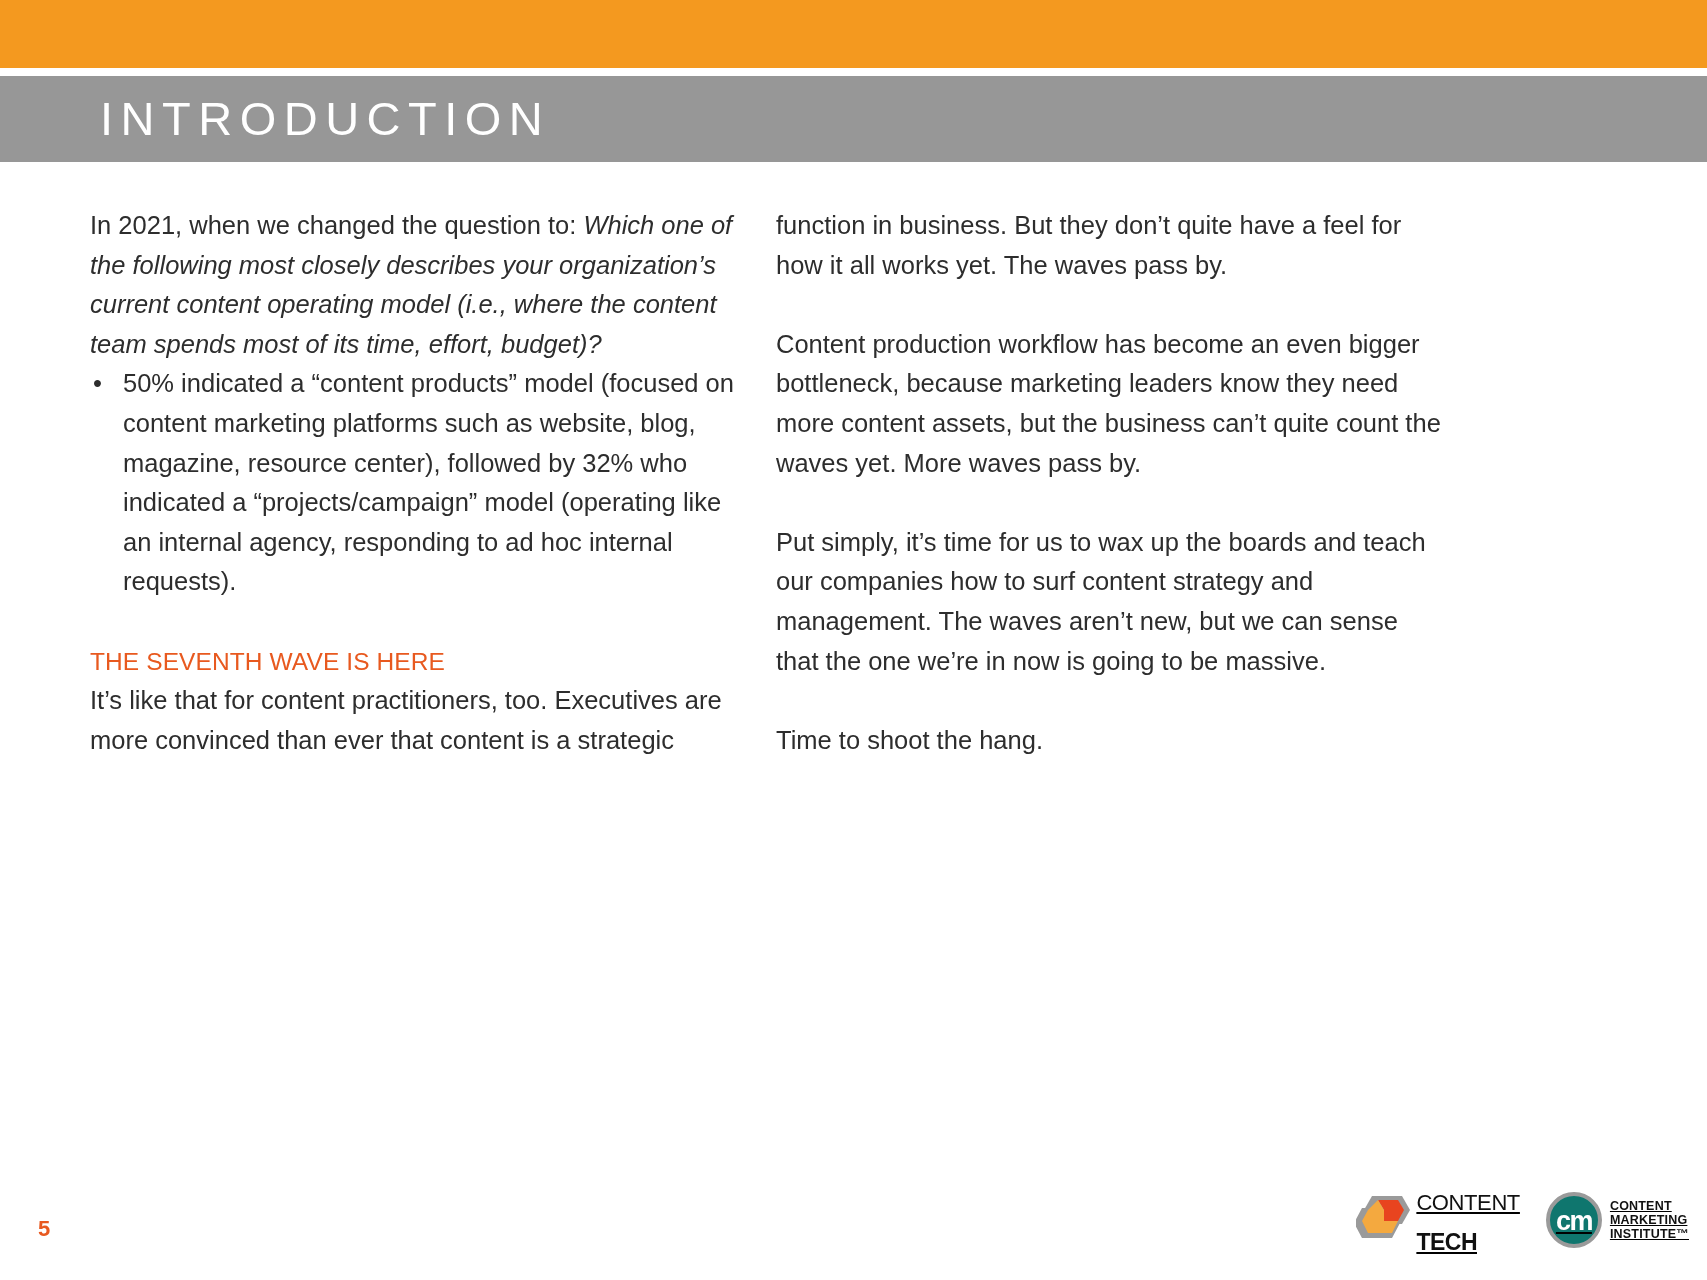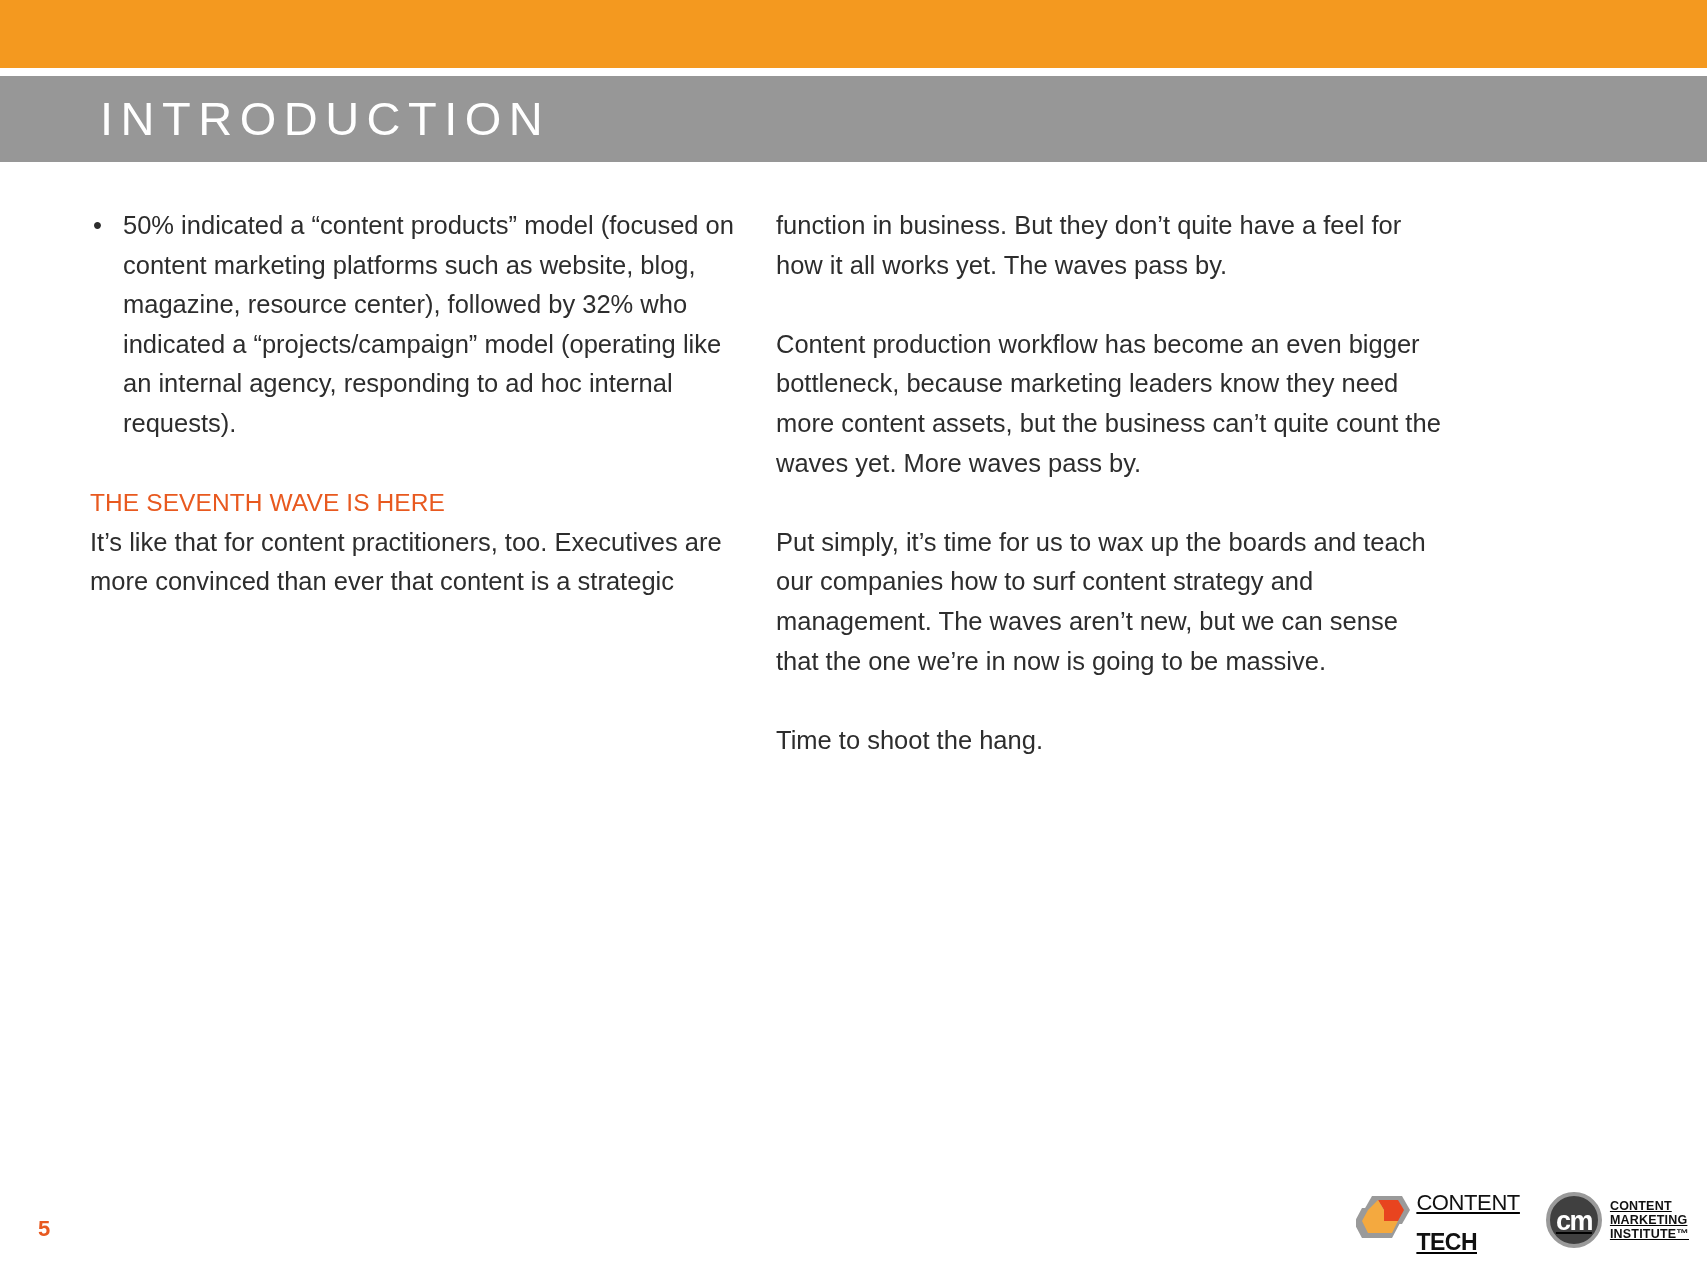--- a/index.html
+++ b/index.html
@@ -170,21 +170,21 @@
   .logo-cmi {
     display: flex;
     align-items: center;
     gap: 8px;
   }
   .cmi-circle {
     position: relative;
     width: 56px;
     height: 56px;
     border-radius: 50%;
-    background: #404040;
+    background: #0f766e;
     border: 4px solid #9a9a9a;
     box-sizing: border-box;
     flex: none;
     display: flex;
     align-items: center;
     justify-content: center;
   }
   .cmi-circle .cm-text {
     font-size: 27px;
     font-weight: bold;
@@ -211,20 +211,21 @@
 
 <div class="band-orange"></div>
 <div class="band-white-gap"></div>
 <div class="band-gray"></div>
 <div class="section-title">INTRODUCTION</div>
 
 <div class="columns">
 
   <div class="col col-left">
 
+    <p class="para tight"><span>In 2021, when we changed the question to: </span><em class="italic">Which one of the following most closely describes your organization’s current content operating model (i.e., where the content team spends most of its time, effort, budget)?</em></p>
 
     <ul class="bullets">
       <li>
         <span class="dot">•</span>
         <span>50% indicated a “content products” model (focused on content marketing platforms such as website, blog, magazine, resource center), followed by 32% who indicated a “projects/campaign” model (operating like an internal agency, responding to ad hoc internal requests).</span>
       </li>
     </ul>
 
     <div class="subhead">THE SEVENTH WAVE IS HERE</div>
 

